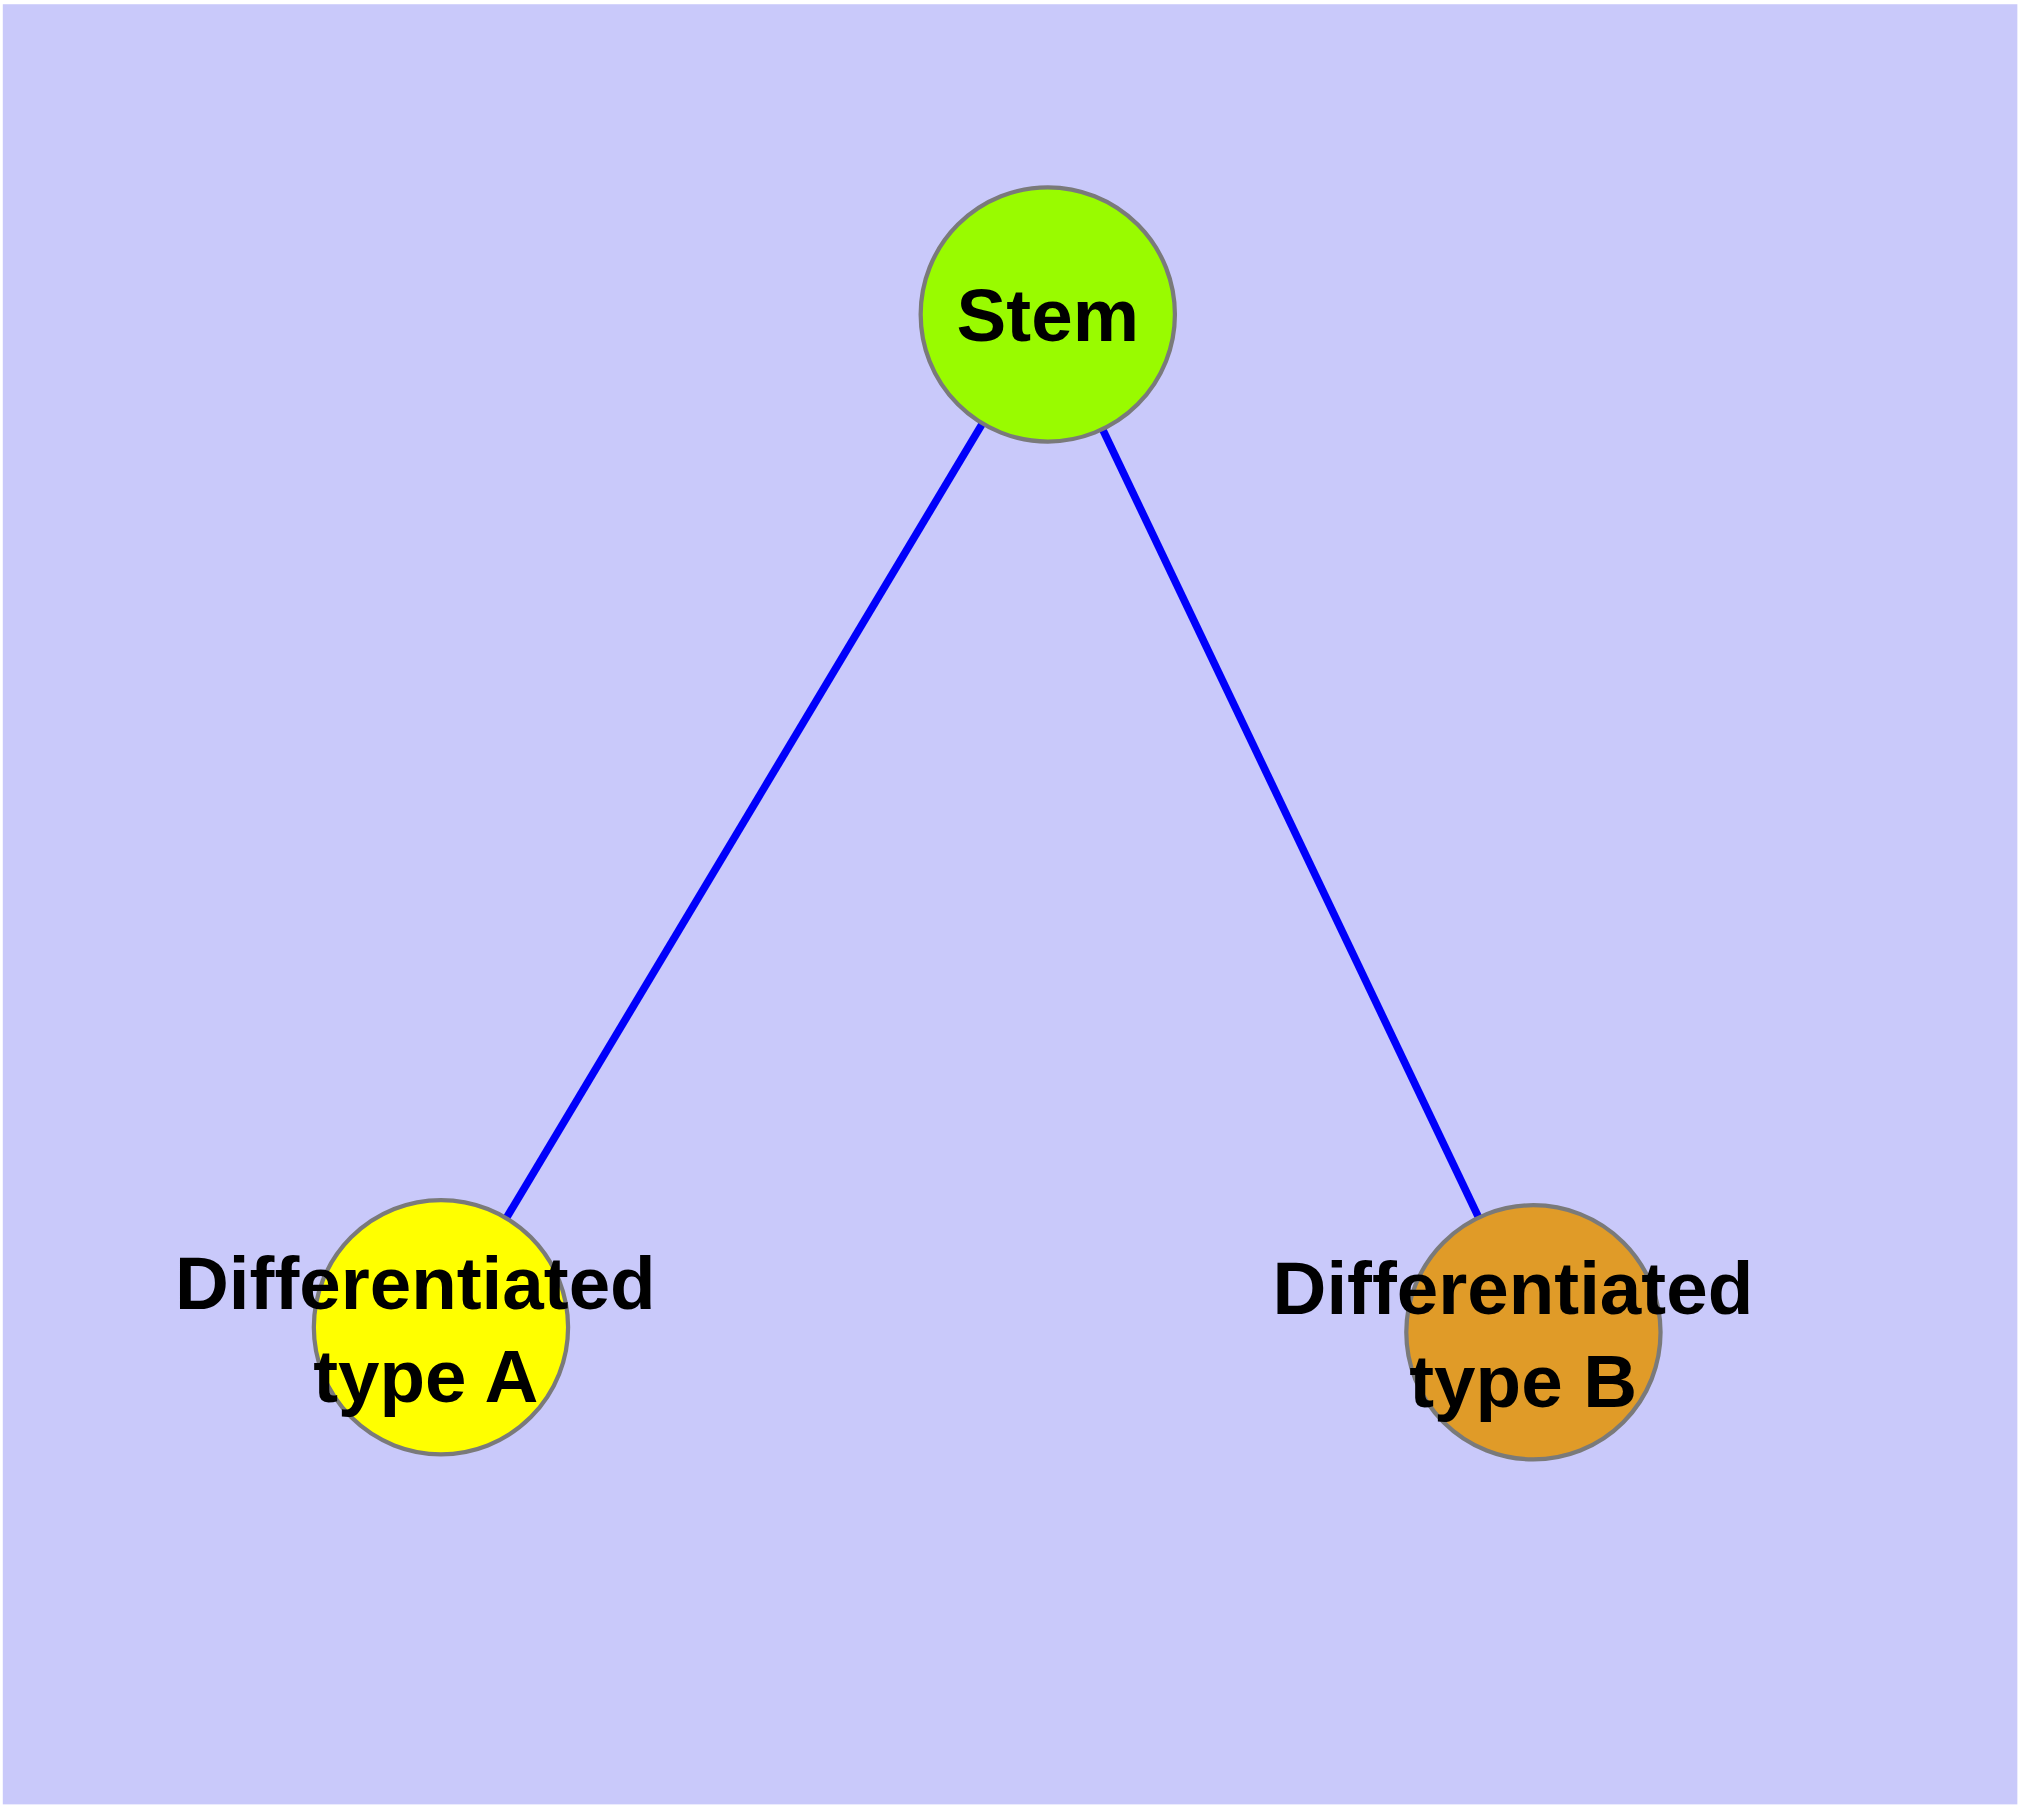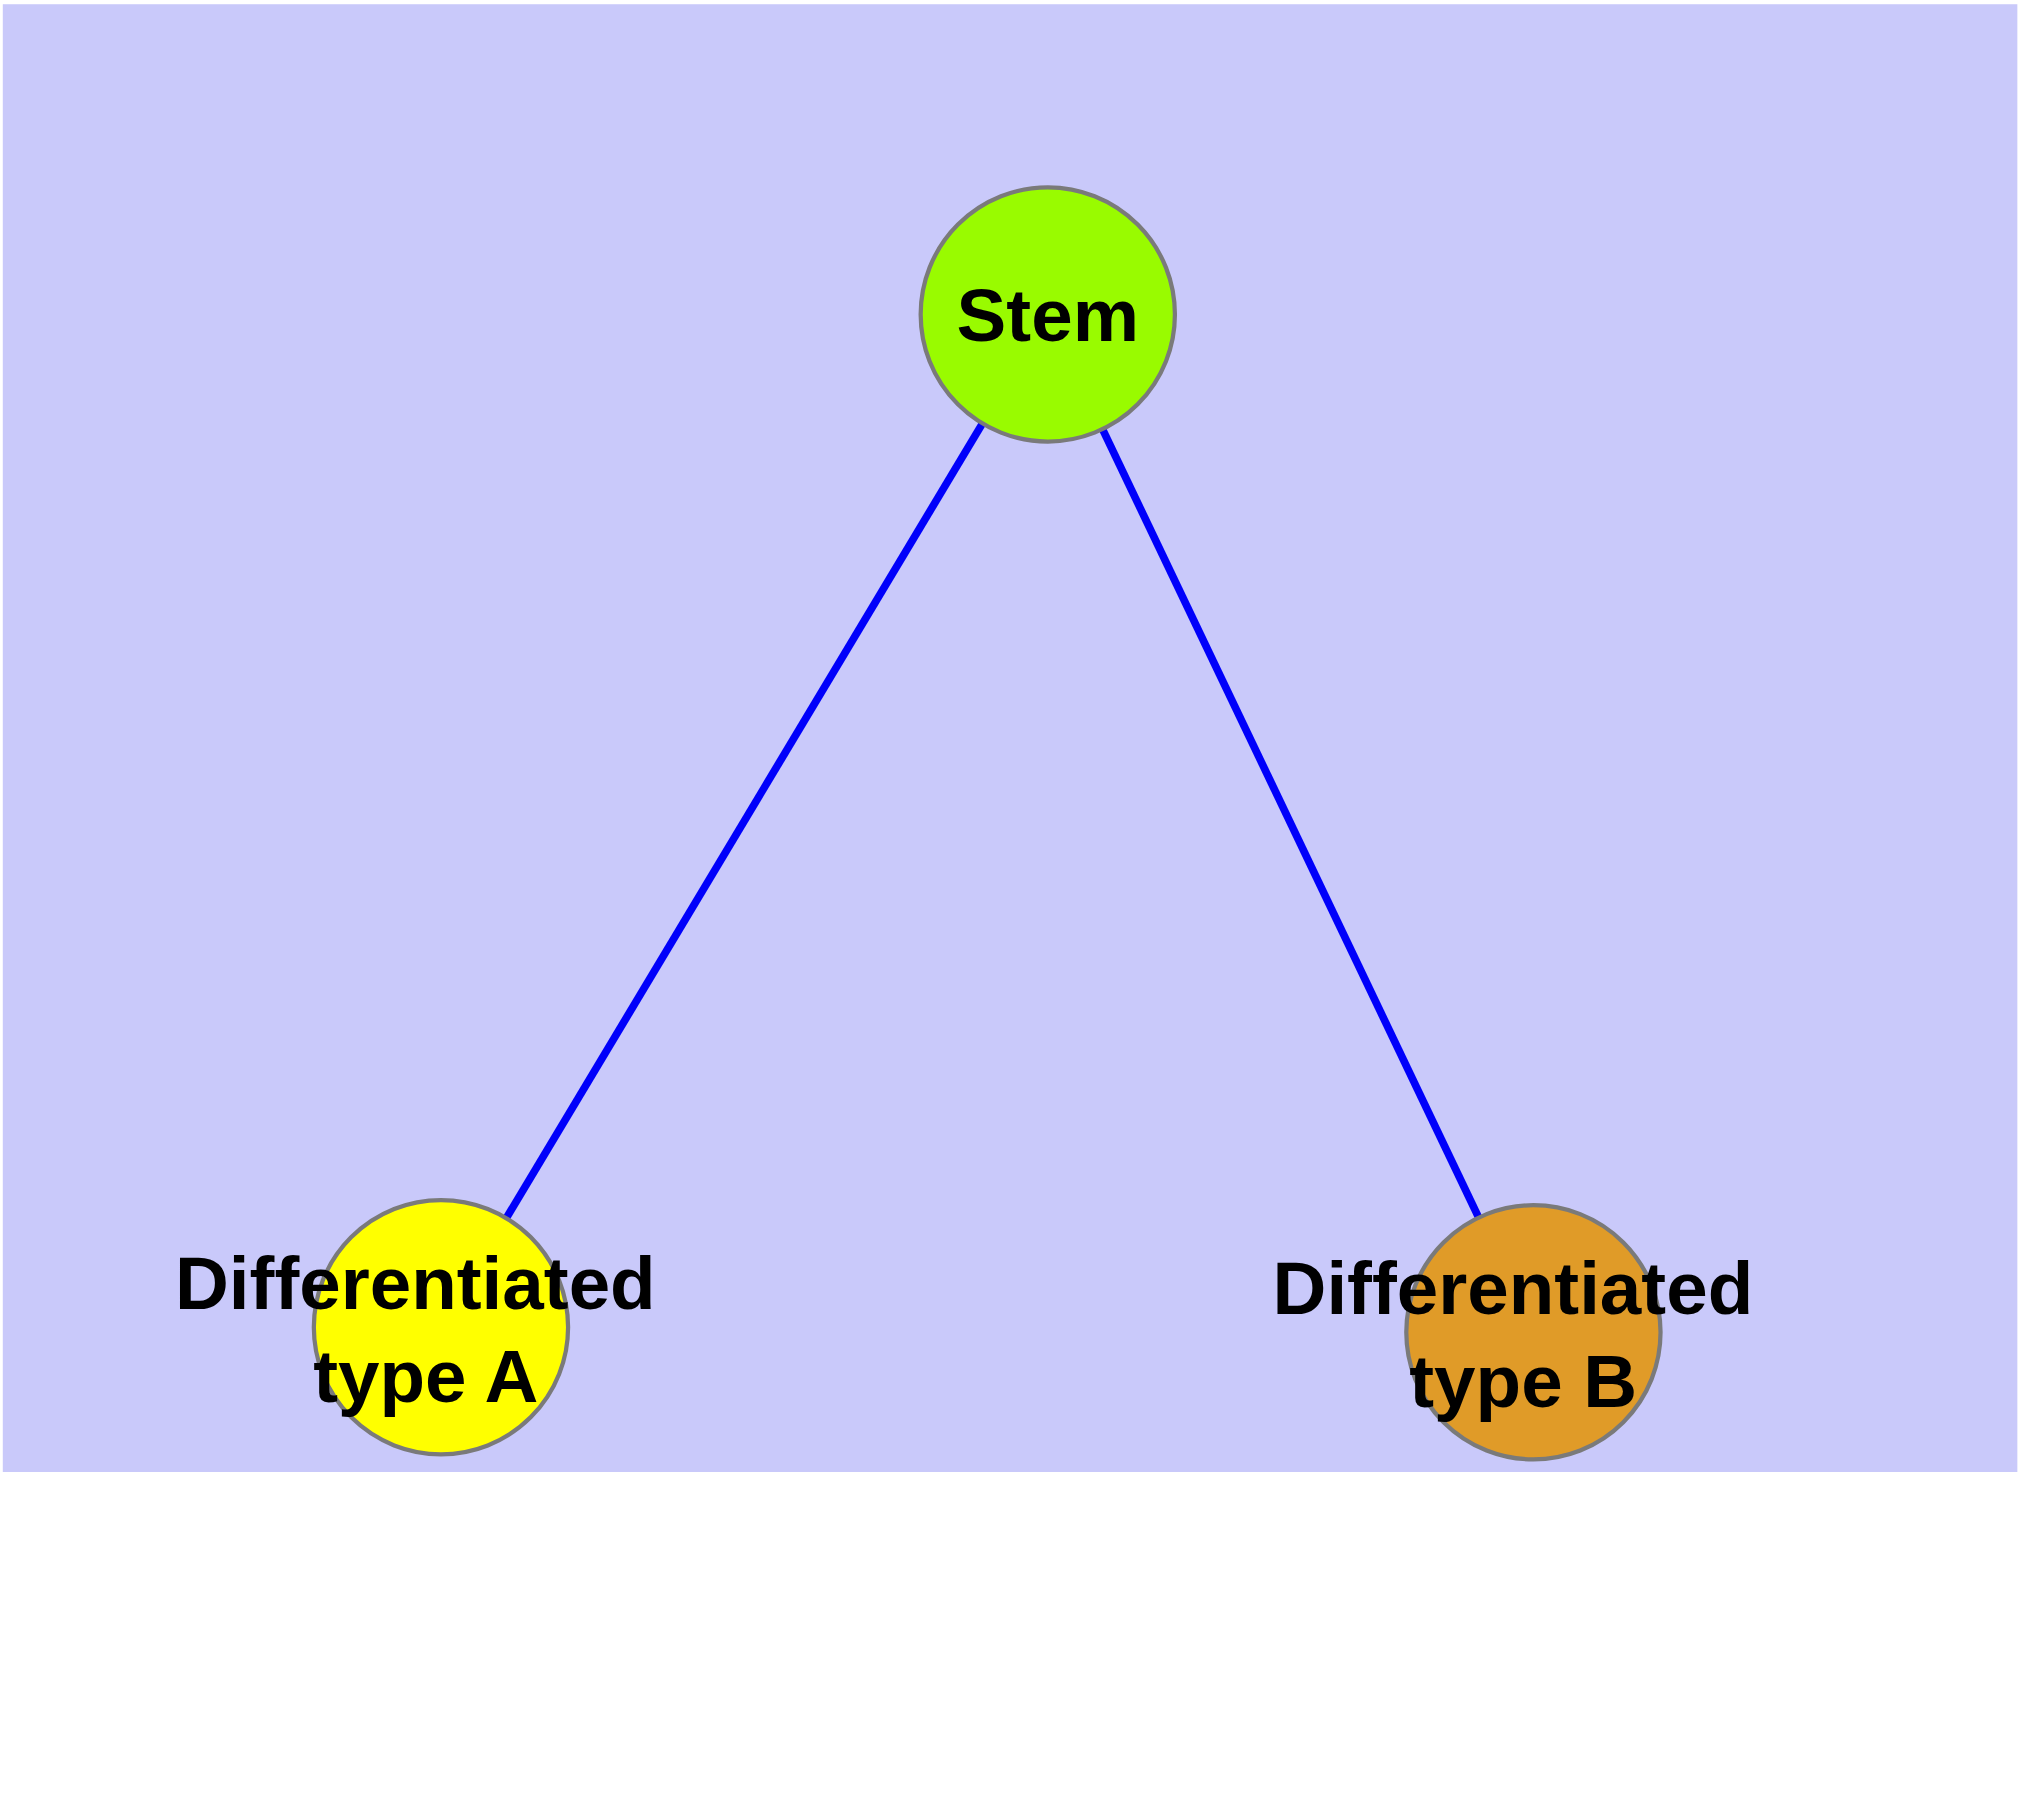--- a/index.html
+++ b/index.html
@@ -3,21 +3,21 @@
 <meta charset="utf-8">
 <style>
   html, body {
     margin: 0;
     padding: 0;
     background: #ffffff;
   }
   .stage {
     position: relative;
     width: 2021px;
-    height: 1472px;
+    height: 1812px;
     overflow: hidden;
     background: #ffffff;
   }
   svg {
     display: block;
     width: 2021px;
     height: 1812px;
   }
   .edge {
     stroke-width: 9px;

